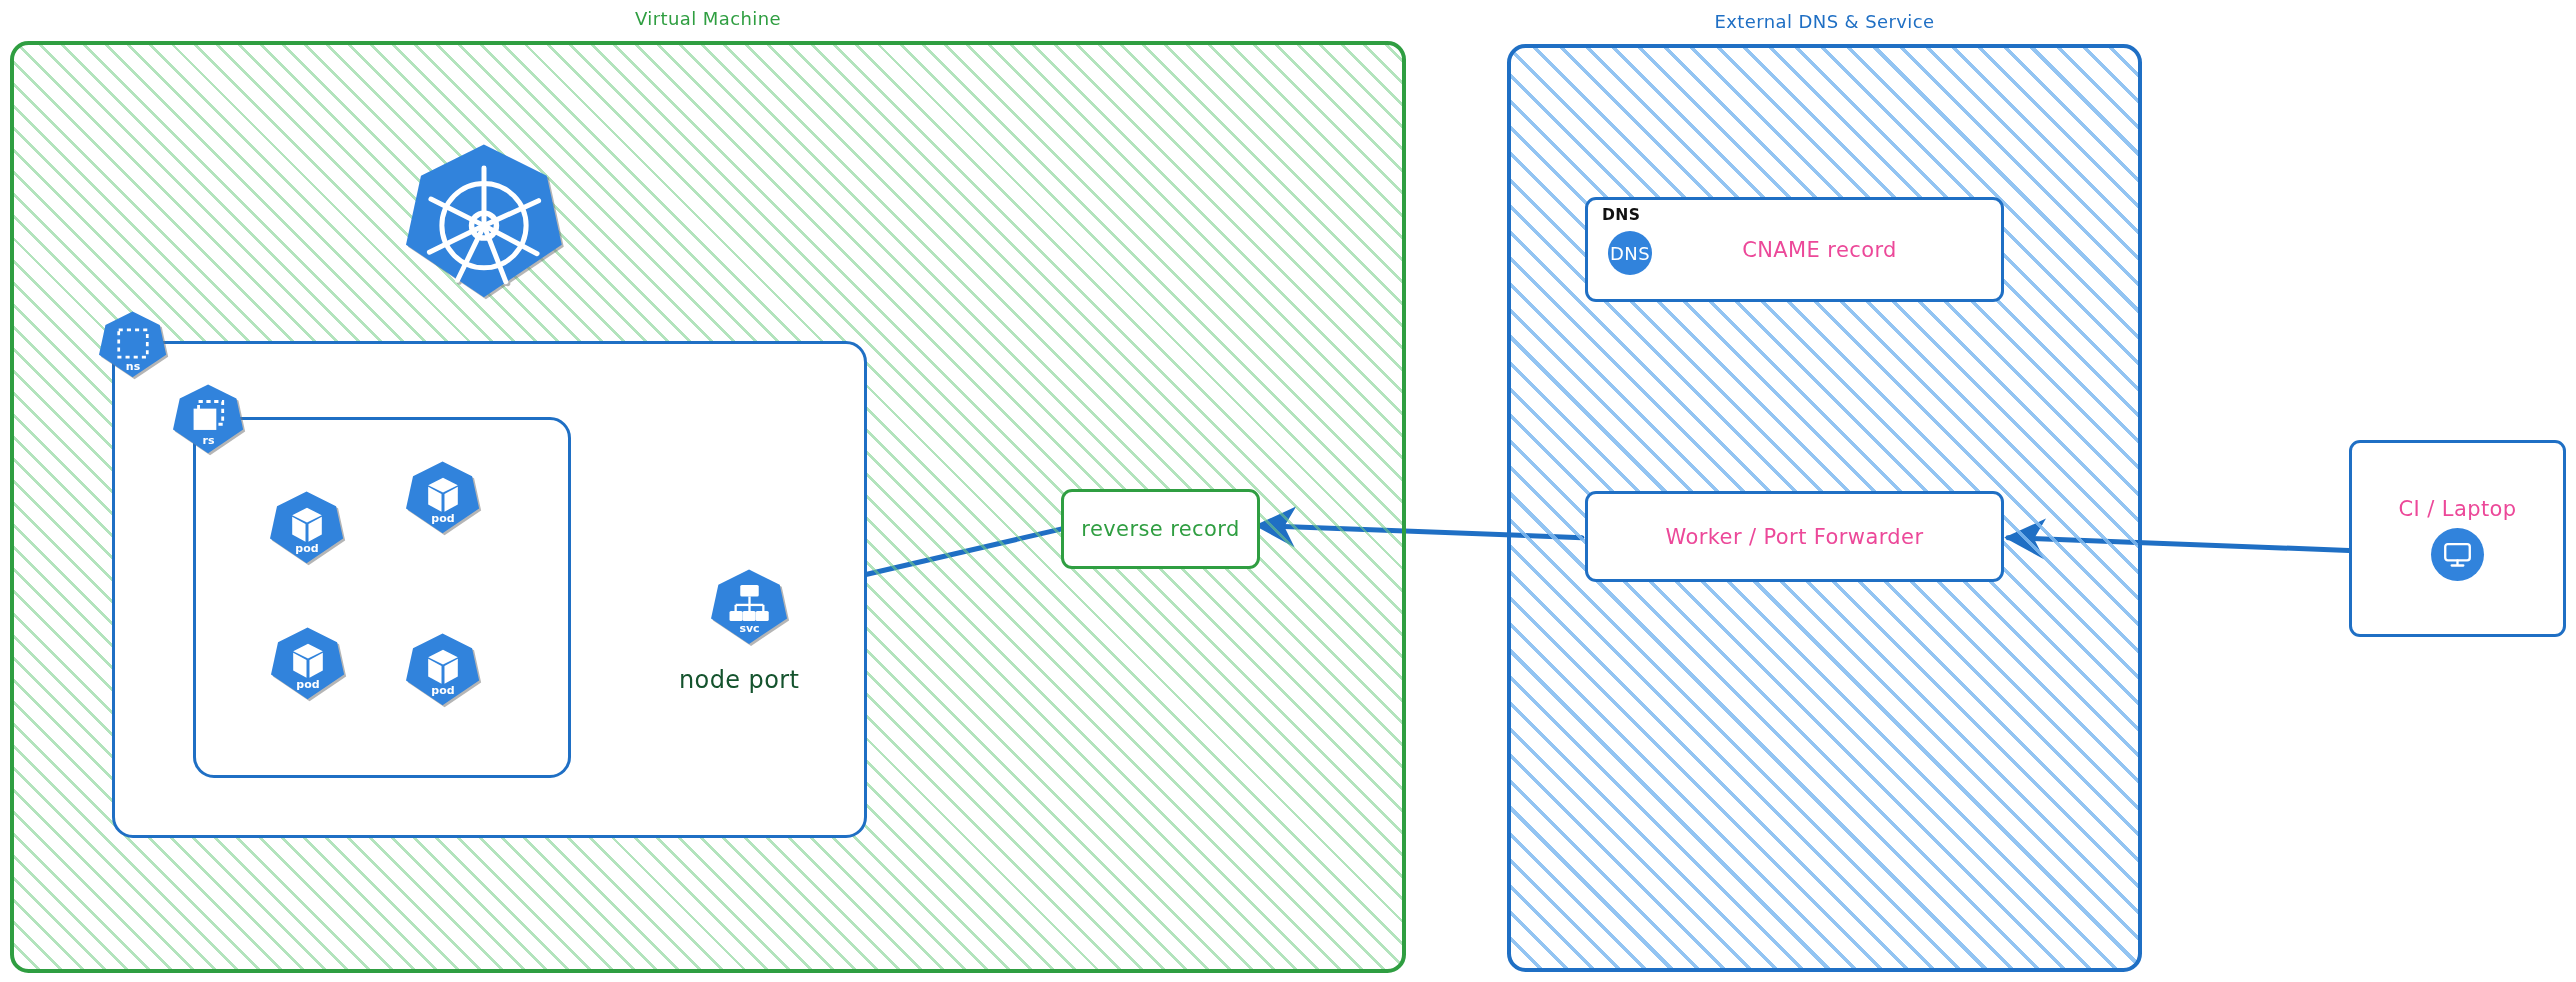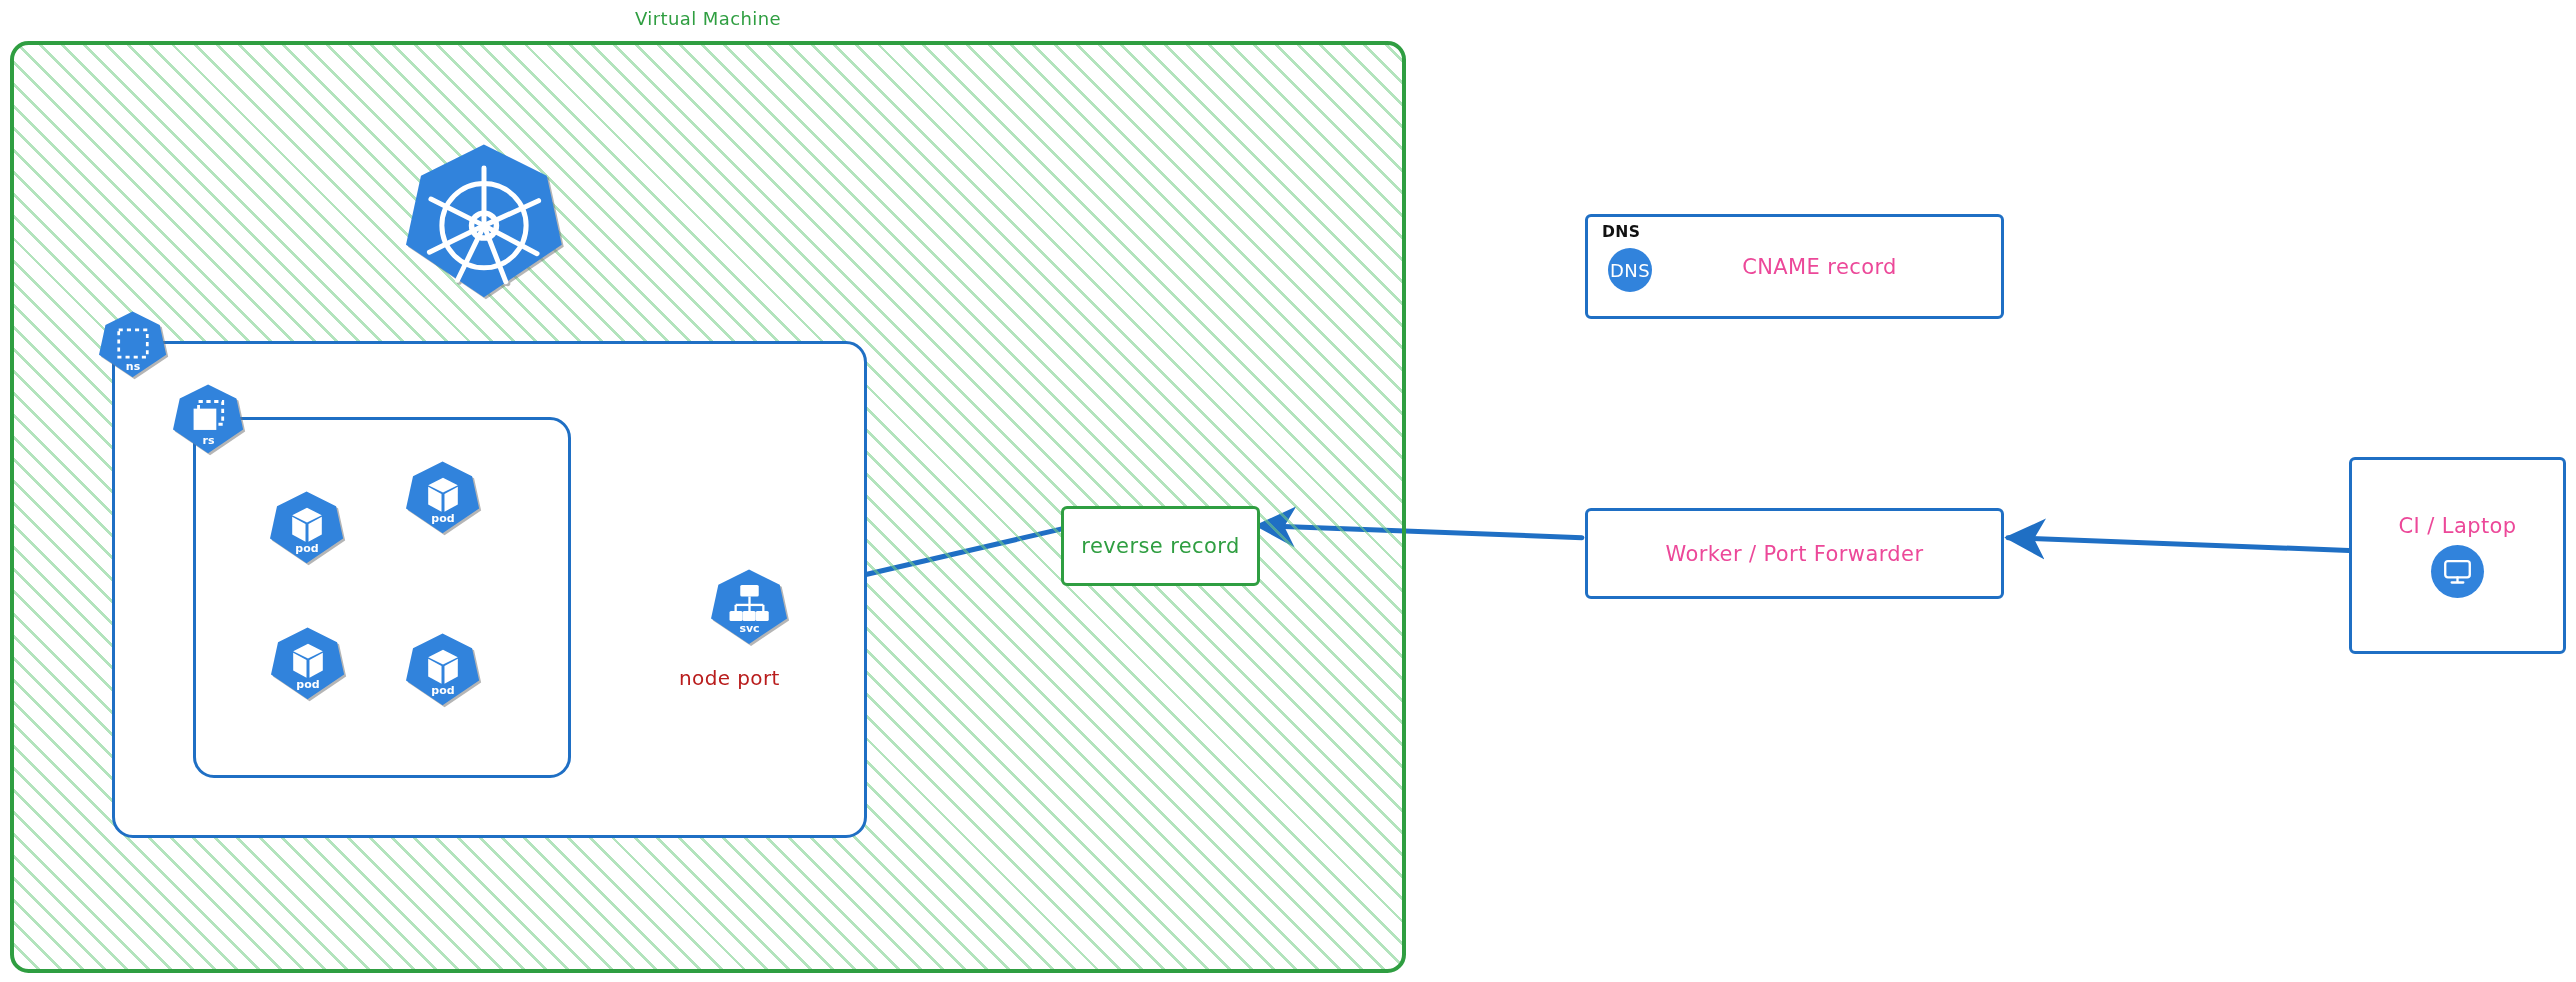--- a/index.html
+++ b/index.html
@@ -22,42 +22,42 @@
   }
   .group-title{position:absolute;top:-37px;left:0;width:100%;text-align:center;
     font-size:18px;white-space:nowrap;}
   .group-title.green{color:#2f9e41;}
   .group-title.blue{color:#1f6fc4;}
 
   
   .wbox{position:absolute;box-sizing:border-box;background:#fff;border:3.6px solid #1f6fc4;border-radius:21px;}
 
   .card{position:absolute;box-sizing:border-box;background:#fff;border:3.6px solid #1f6fc4;
-    border-radius:6px;display:flex;align-items:center;justify-content:center;margin-top:17px;}
+    border-radius:11px;display:flex;align-items:center;justify-content:center;}
   .card-label{font-size:21px;color:#ec4899;white-space:nowrap;}
 
   .card.green-card{border-color:#2f9e41;}
   .card.green-card .card-label{color:#2f9e41;}
 
   .corner-tag{position:absolute;top:5.7px;left:14px;font-size:15.6px;color:#111;font-weight:600;}
 
   .dns-badge{position:absolute;left:20px;top:31px;width:44px;height:44px;border-radius:50%;
     background:#3183dc;color:#fff;display:flex;align-items:center;justify-content:center;
     font-size:18px;letter-spacing:0.4px;}
 
   .mon-badge{width:53px;height:53px;border-radius:50%;background:#3183dc;
     display:flex;align-items:center;justify-content:center;}
 
   
   .k8s{position:absolute;}
   .k8s svg{display:block;filter:drop-shadow(2.1px 2.1px 0.7px rgba(120,120,120,.55));}
   .k8s .tag{position:absolute;left:0;width:100%;text-align:center;color:#fff;
     font-size:11px;font-weight:600;pointer-events:none;}
 
-  .freelabel{position:absolute;font-size:20px;color:#b91c1c;white-space:nowrap;}
+  .freelabel{position:absolute;font-size:24px;color:#14532d;white-space:nowrap;}
 
   svg.edges{position:absolute;left:0;top:0;width:2576px;height:983px;overflow:visible;pointer-events:none;}
 </style>
 </head>
 <body>
 
 <div id="stage">
 
   <svg class="edges" viewBox="0 0 3628 1384">
     <defs>
@@ -189,20 +189,23 @@
     </svg>
     <div class="tag" style="top:54px;">svc</div>
   </div>
 
   <div class="freelabel hand" style="left:679px;top:666px;">node port</div>
 
   <div class="card green-card" style="left:1061px;top:489px;width:199px;height:80px;">
     <span class="card-label hand">reverse record</span>
   </div>
 
+  <div class="group blue" style="left:1507px;top:44px;width:635px;height:928px;">
+    <div class="group-title blue hand">External DNS &amp; Service</div>
+  </div>
 
   <div class="card" style="left:1585px;top:197px;width:419px;height:105px;">
     <span class="corner-tag hand">DNS</span>
     <span class="dns-badge">
       <span>DNS</span>
     </span>
     <span class="card-label hand" style="margin-left:50px;">CNAME record</span>
   </div>
 
   <div class="card" style="left:2349px;top:440px;width:217px;height:197px;flex-direction:column;">

